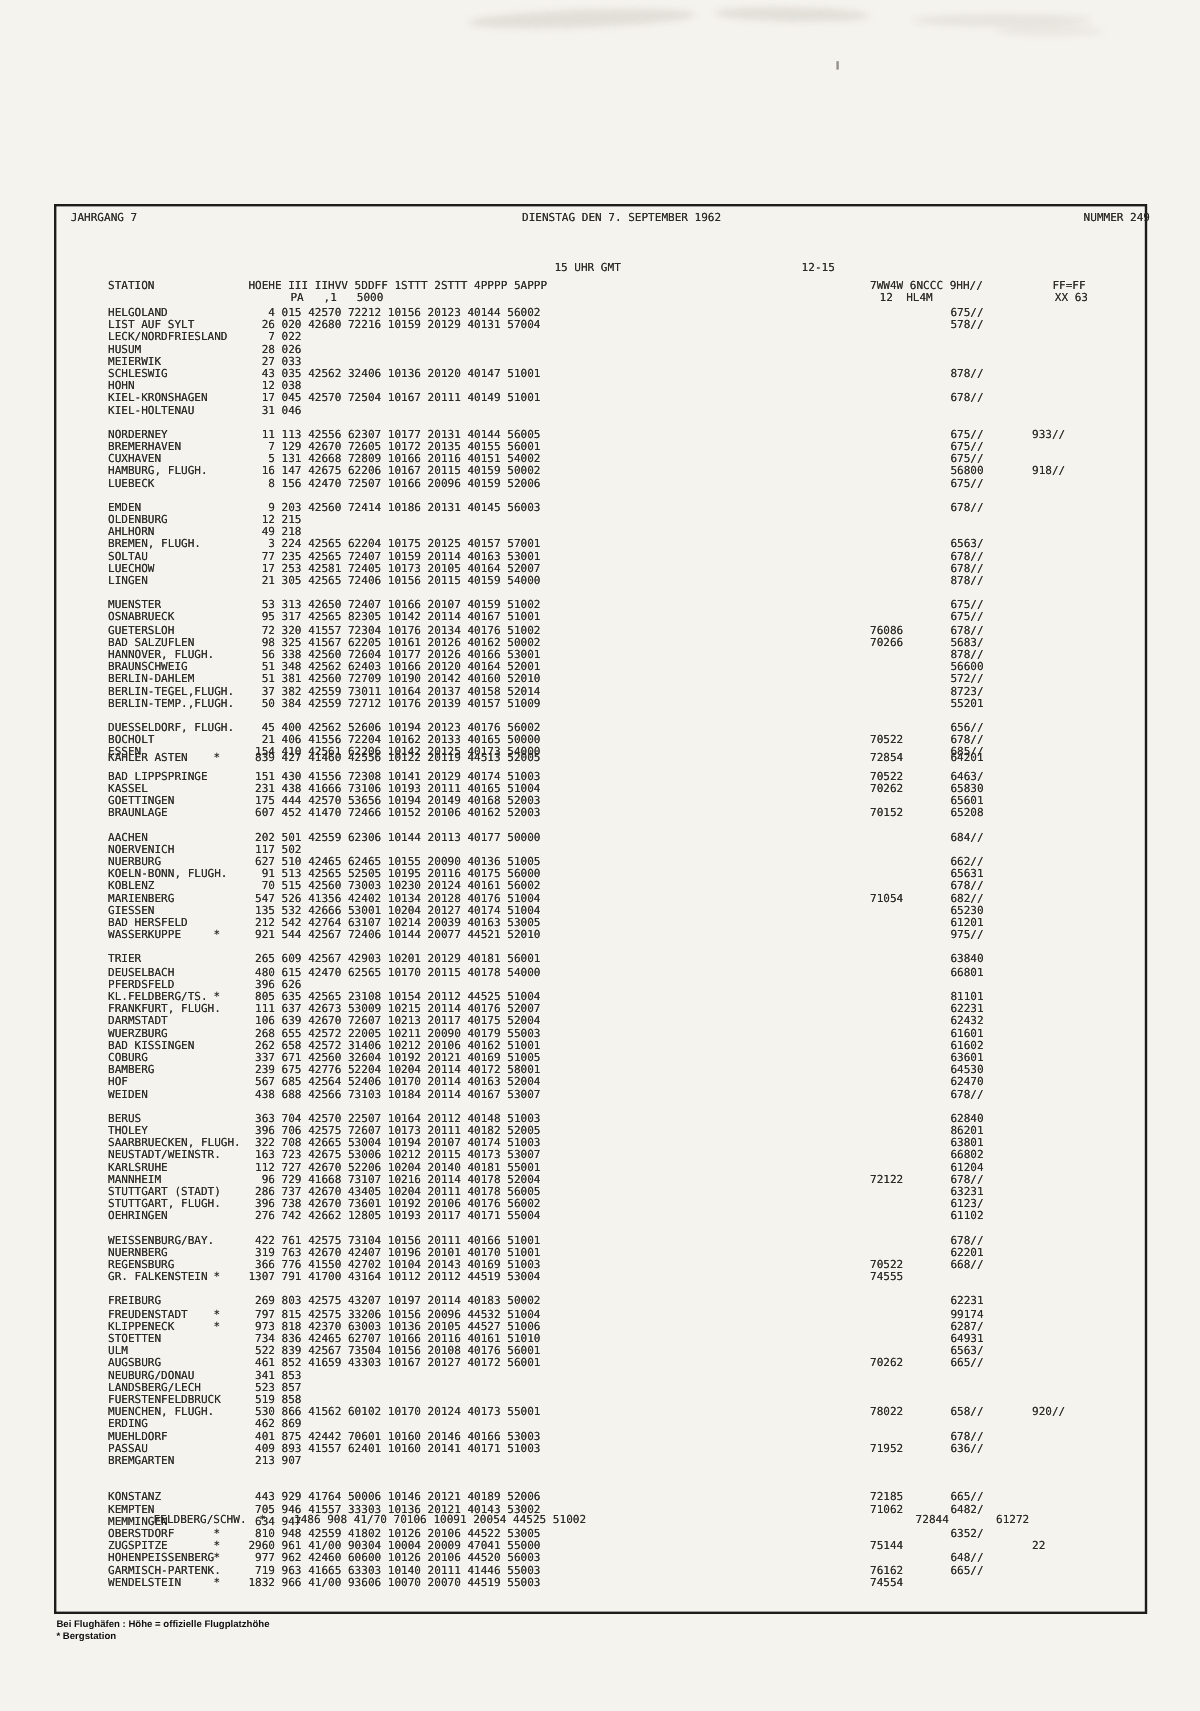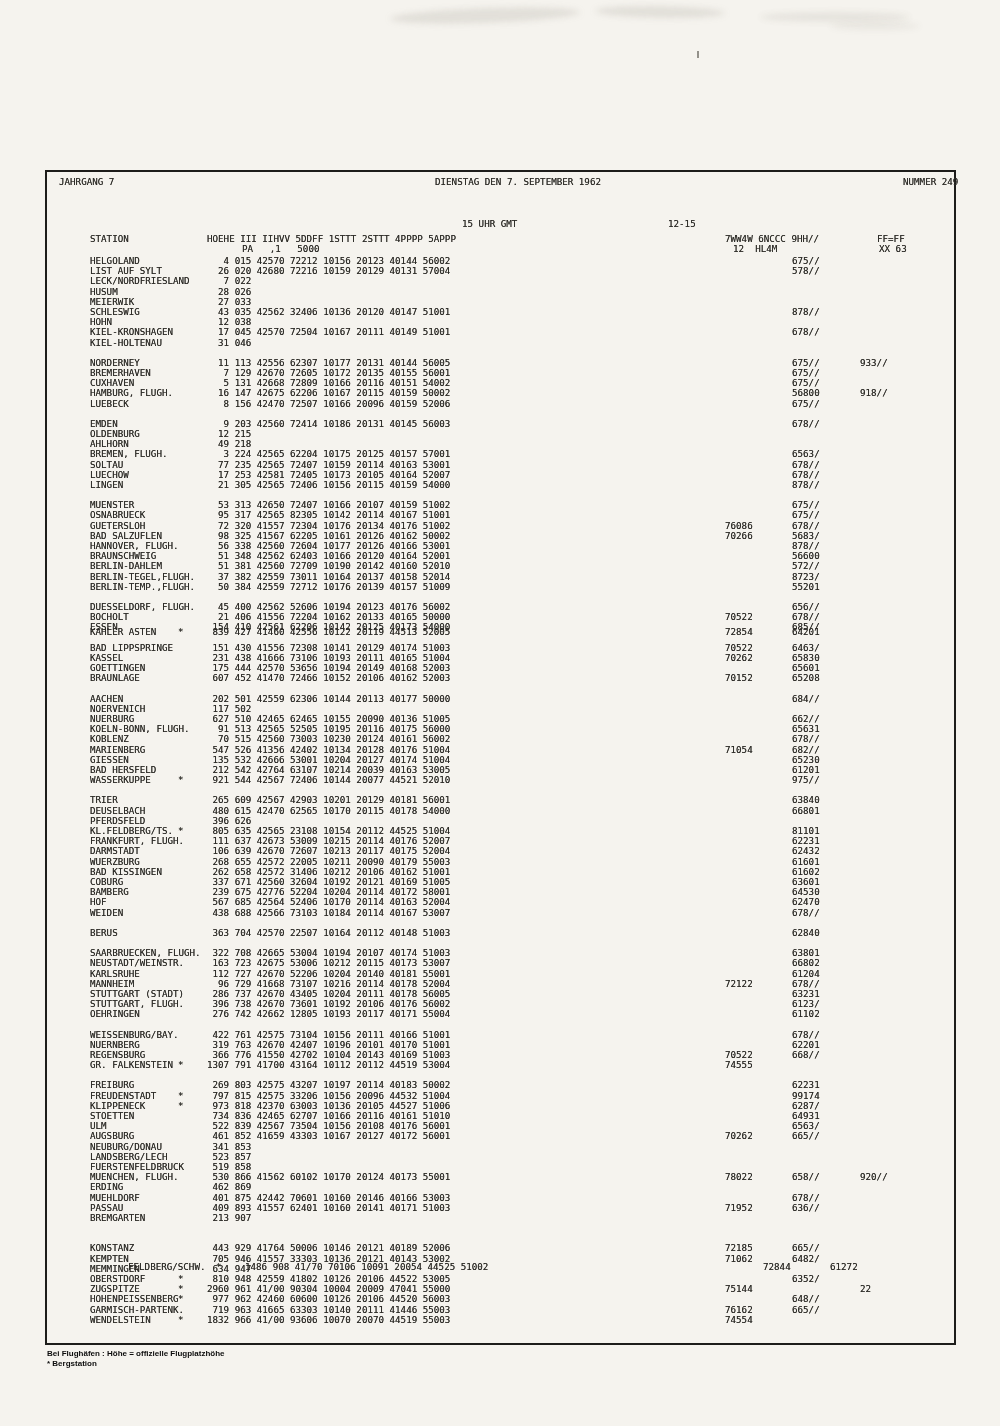--- a/index.html
+++ b/index.html
@@ -356,20 +356,25 @@
       <div class="row" style="top: 735.6px;">
         <span class="c-name">WEIDEN</span>
         <span class="c-data"> 438 688 42566 73103 10184 20114 40167 53007</span>
         <span class="c-g2">678//</span>
       </div>
       <div class="row" style="top: 755.8px;">
         <span class="c-name">BERUS</span>
         <span class="c-data"> 363 704 42570 22507 10164 20112 40148 51003</span>
         <span class="c-g2">62840</span>
       </div>
+      <div class="row" style="top: 766px;">
+        <span class="c-name">THOLEY</span>
+        <span class="c-data"> 396 706 42575 72607 10173 20111 40182 52005</span>
+        <span class="c-g2">86201</span>
+      </div>
       <div class="row" style="top: 776.2px;">
         <span class="c-name">SAARBRUECKEN, FLUGH.</span>
         <span class="c-data"> 322 708 42665 53004 10194 20107 40174 51003</span>
         <span class="c-g2">63801</span>
       </div>
       <div class="row" style="top: 786.4px;">
         <span class="c-name">NEUSTADT/WEINSTR.</span>
         <span class="c-data"> 163 723 42675 53006 10212 20115 40173 53007</span>
         <span class="c-g2">66802</span>
       </div>

